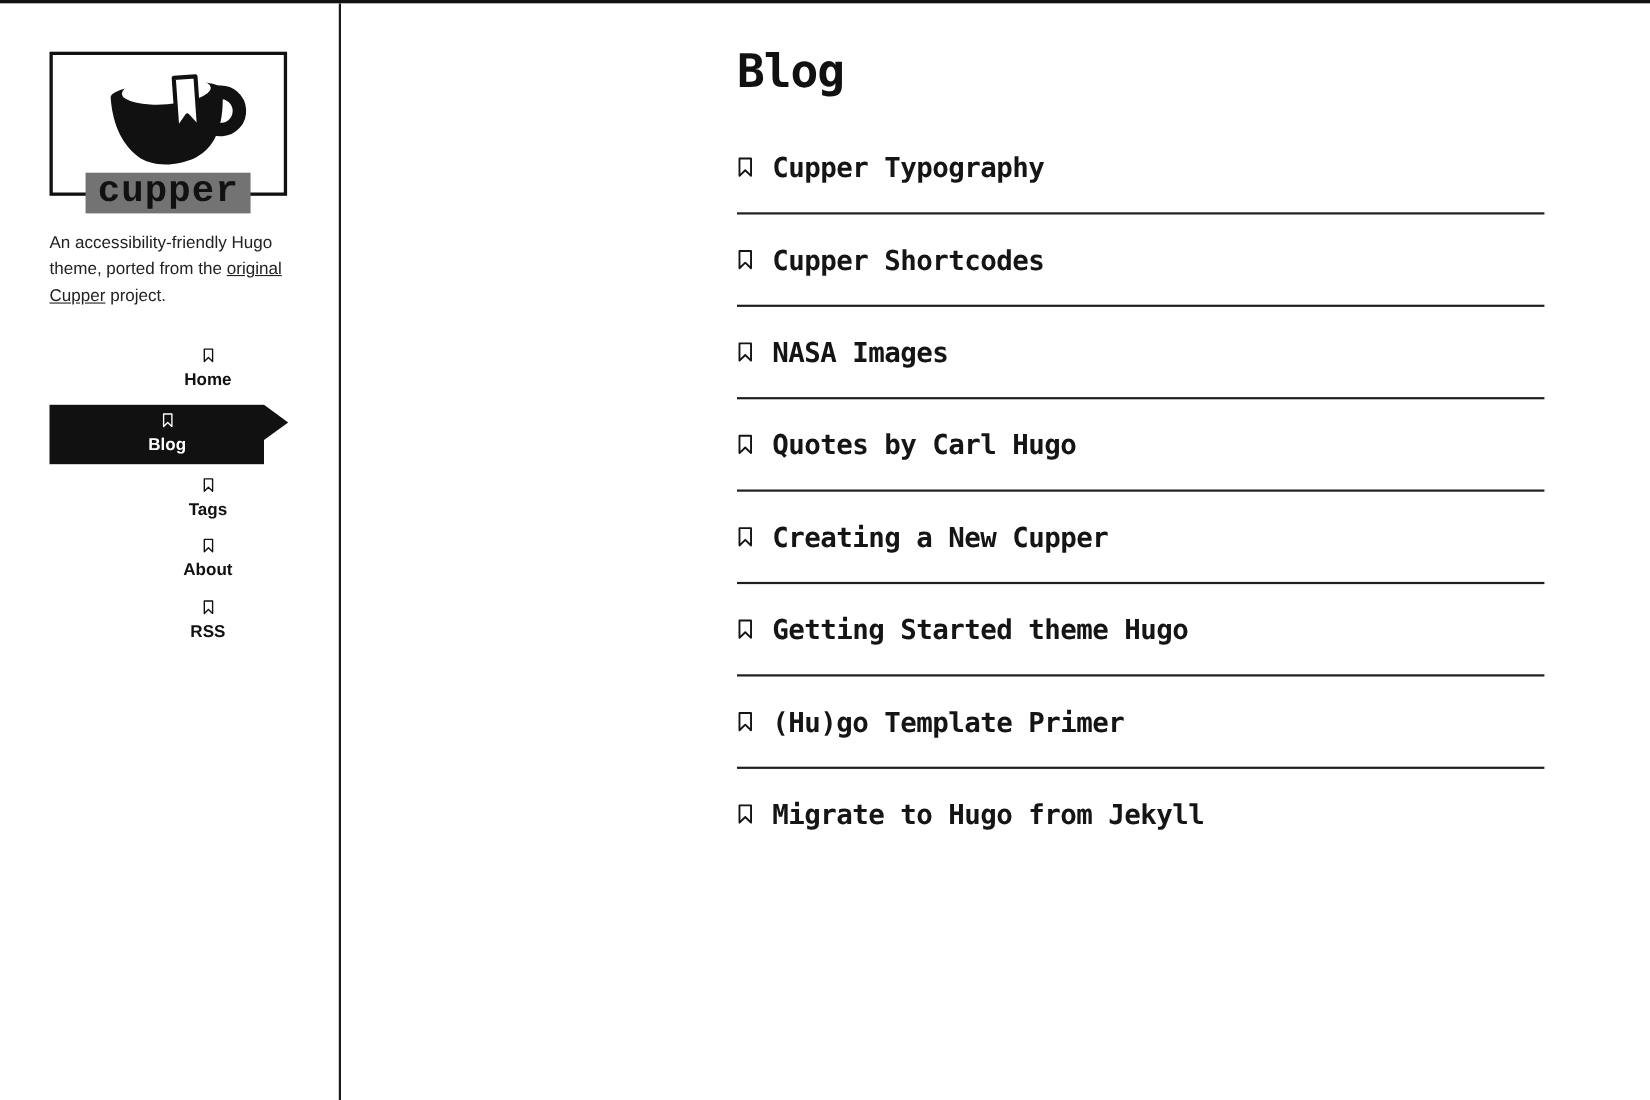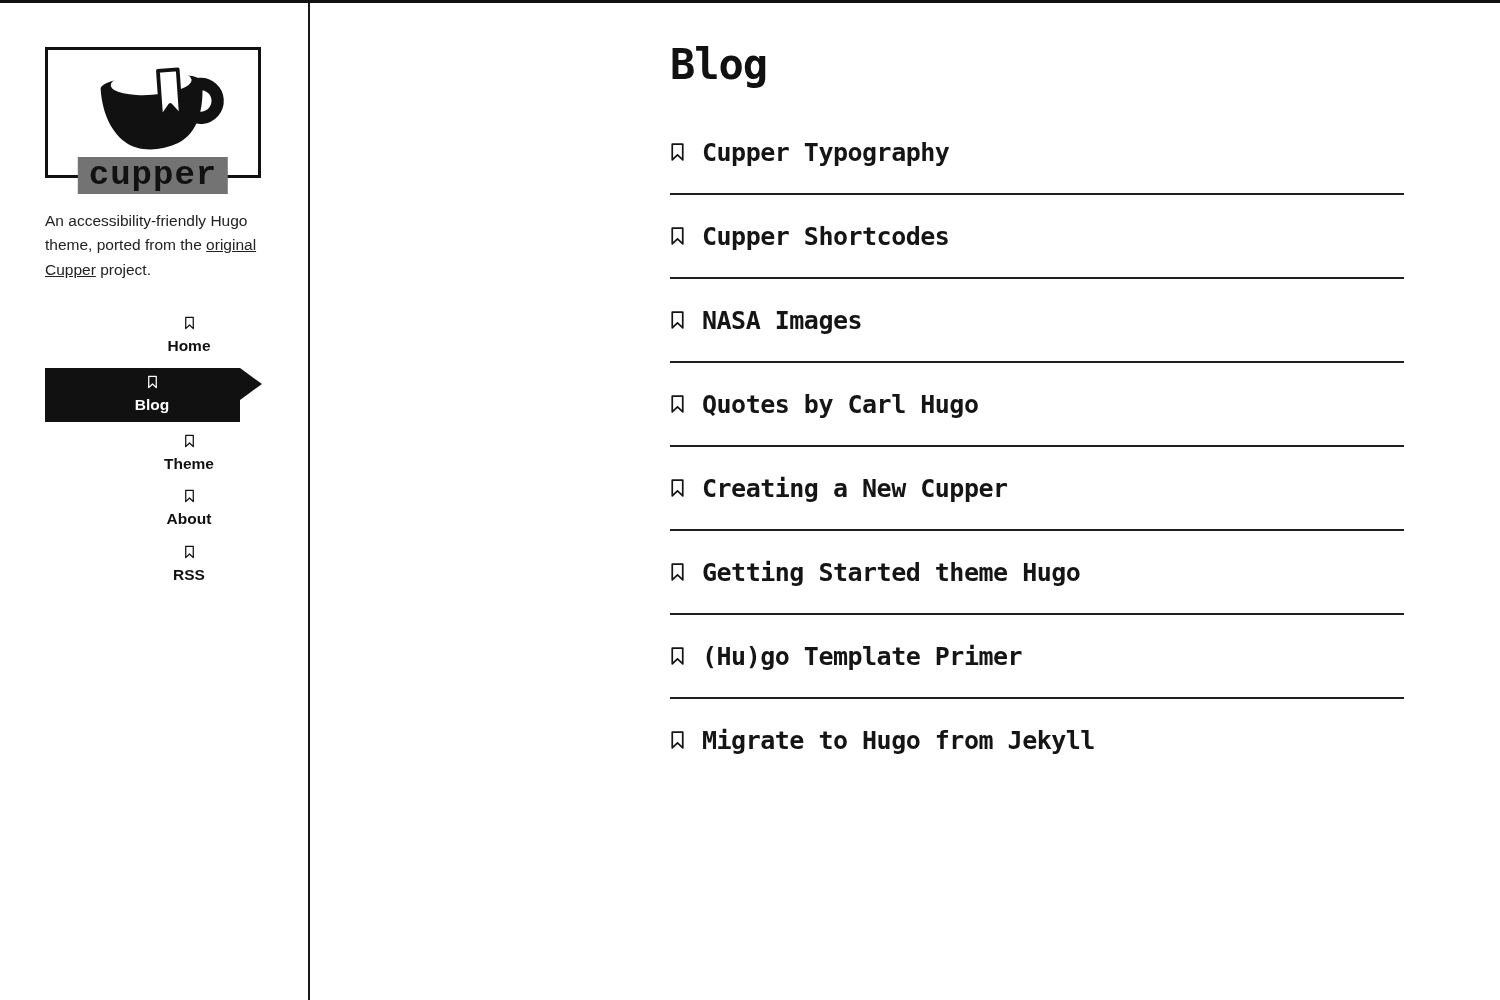--- a/index.html
+++ b/index.html
@@ -148,21 +148,21 @@
                 <use href="#bookmark"></use>
               </svg>
             <span>Blog</span>
           </a>
         </li>
         <li>
           <a>
             <svg class="bm-icon" width="11" height="14">
                 <use href="#bookmark"></use>
               </svg>
-            <span>Theme</span>
+            <span>Tags</span>
           </a>
         </li>
         <li>
           <a>
             <svg class="bm-icon" width="11" height="14">
                 <use href="#bookmark"></use>
               </svg>
             <span>About</span>
           </a>
         </li>

